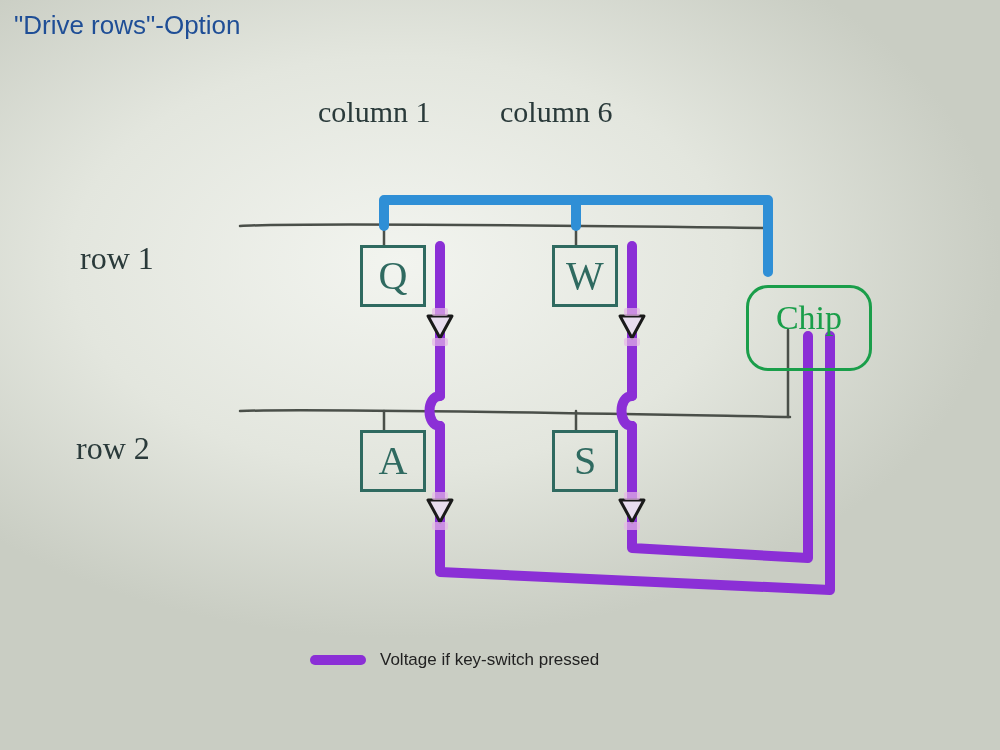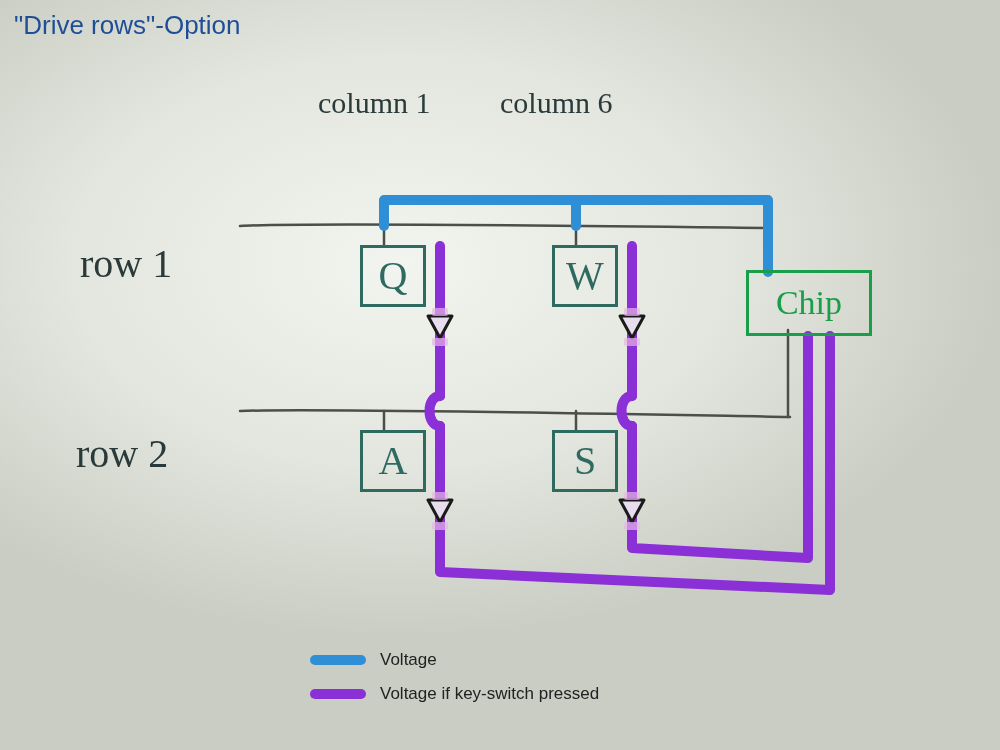--- a/index.html
+++ b/index.html
@@ -26,22 +26,22 @@
     font-size: 26px;
     font-weight: 400;
   }
 
   
   .hand {
     font-family: "Segoe Script", "Comic Sans MS", cursive;
     color: #2a3a3a;
     position: absolute;
   }
-  .col-label { font-size: 30px; top: 86px; }
-  .row-label { font-size: 40px; }
+  .col-label { font-size: 30px; top: 95px; }
+  .row-label { font-size: 32px; }
 
   
   .key {
     position: absolute;
     width: 66px;
     height: 62px;
     border: 3px solid #2f6a60;
     box-sizing: border-box;
     background: transparent;
   }
@@ -171,26 +171,22 @@
 <div class="key" style="left:552px; top:245px;">
   <div class="key-letter">W</div>
 </div>
 <div class="key" style="left:360px; top:430px;">
   <div class="key-letter">A</div>
 </div>
 <div class="key" style="left:552px; top:430px;">
   <div class="key-letter">S</div>
 </div>
 
-<div class="chip" style="left:746px; top:270px; width:126px; height:66px;">
+<div class="chip" style="left:746px; top:285px; width:126px; height:86px;border-radius:22px;">
   <div class="chip-label" style="line-height:60px;">Chip</div>
 </div>
 
 <div class="legend">
-  <div class="legend-row">
-    <div class="swatch" style="background:#2f8fd6;"></div>
-    <span>Voltage</span>
-  </div>
   <div class="legend-row">
     <div class="swatch" style="background:#8b2fd6;"></div>
     <span>Voltage if key-switch pressed</span>
   </div>
 </div>
 
 </body></html>

